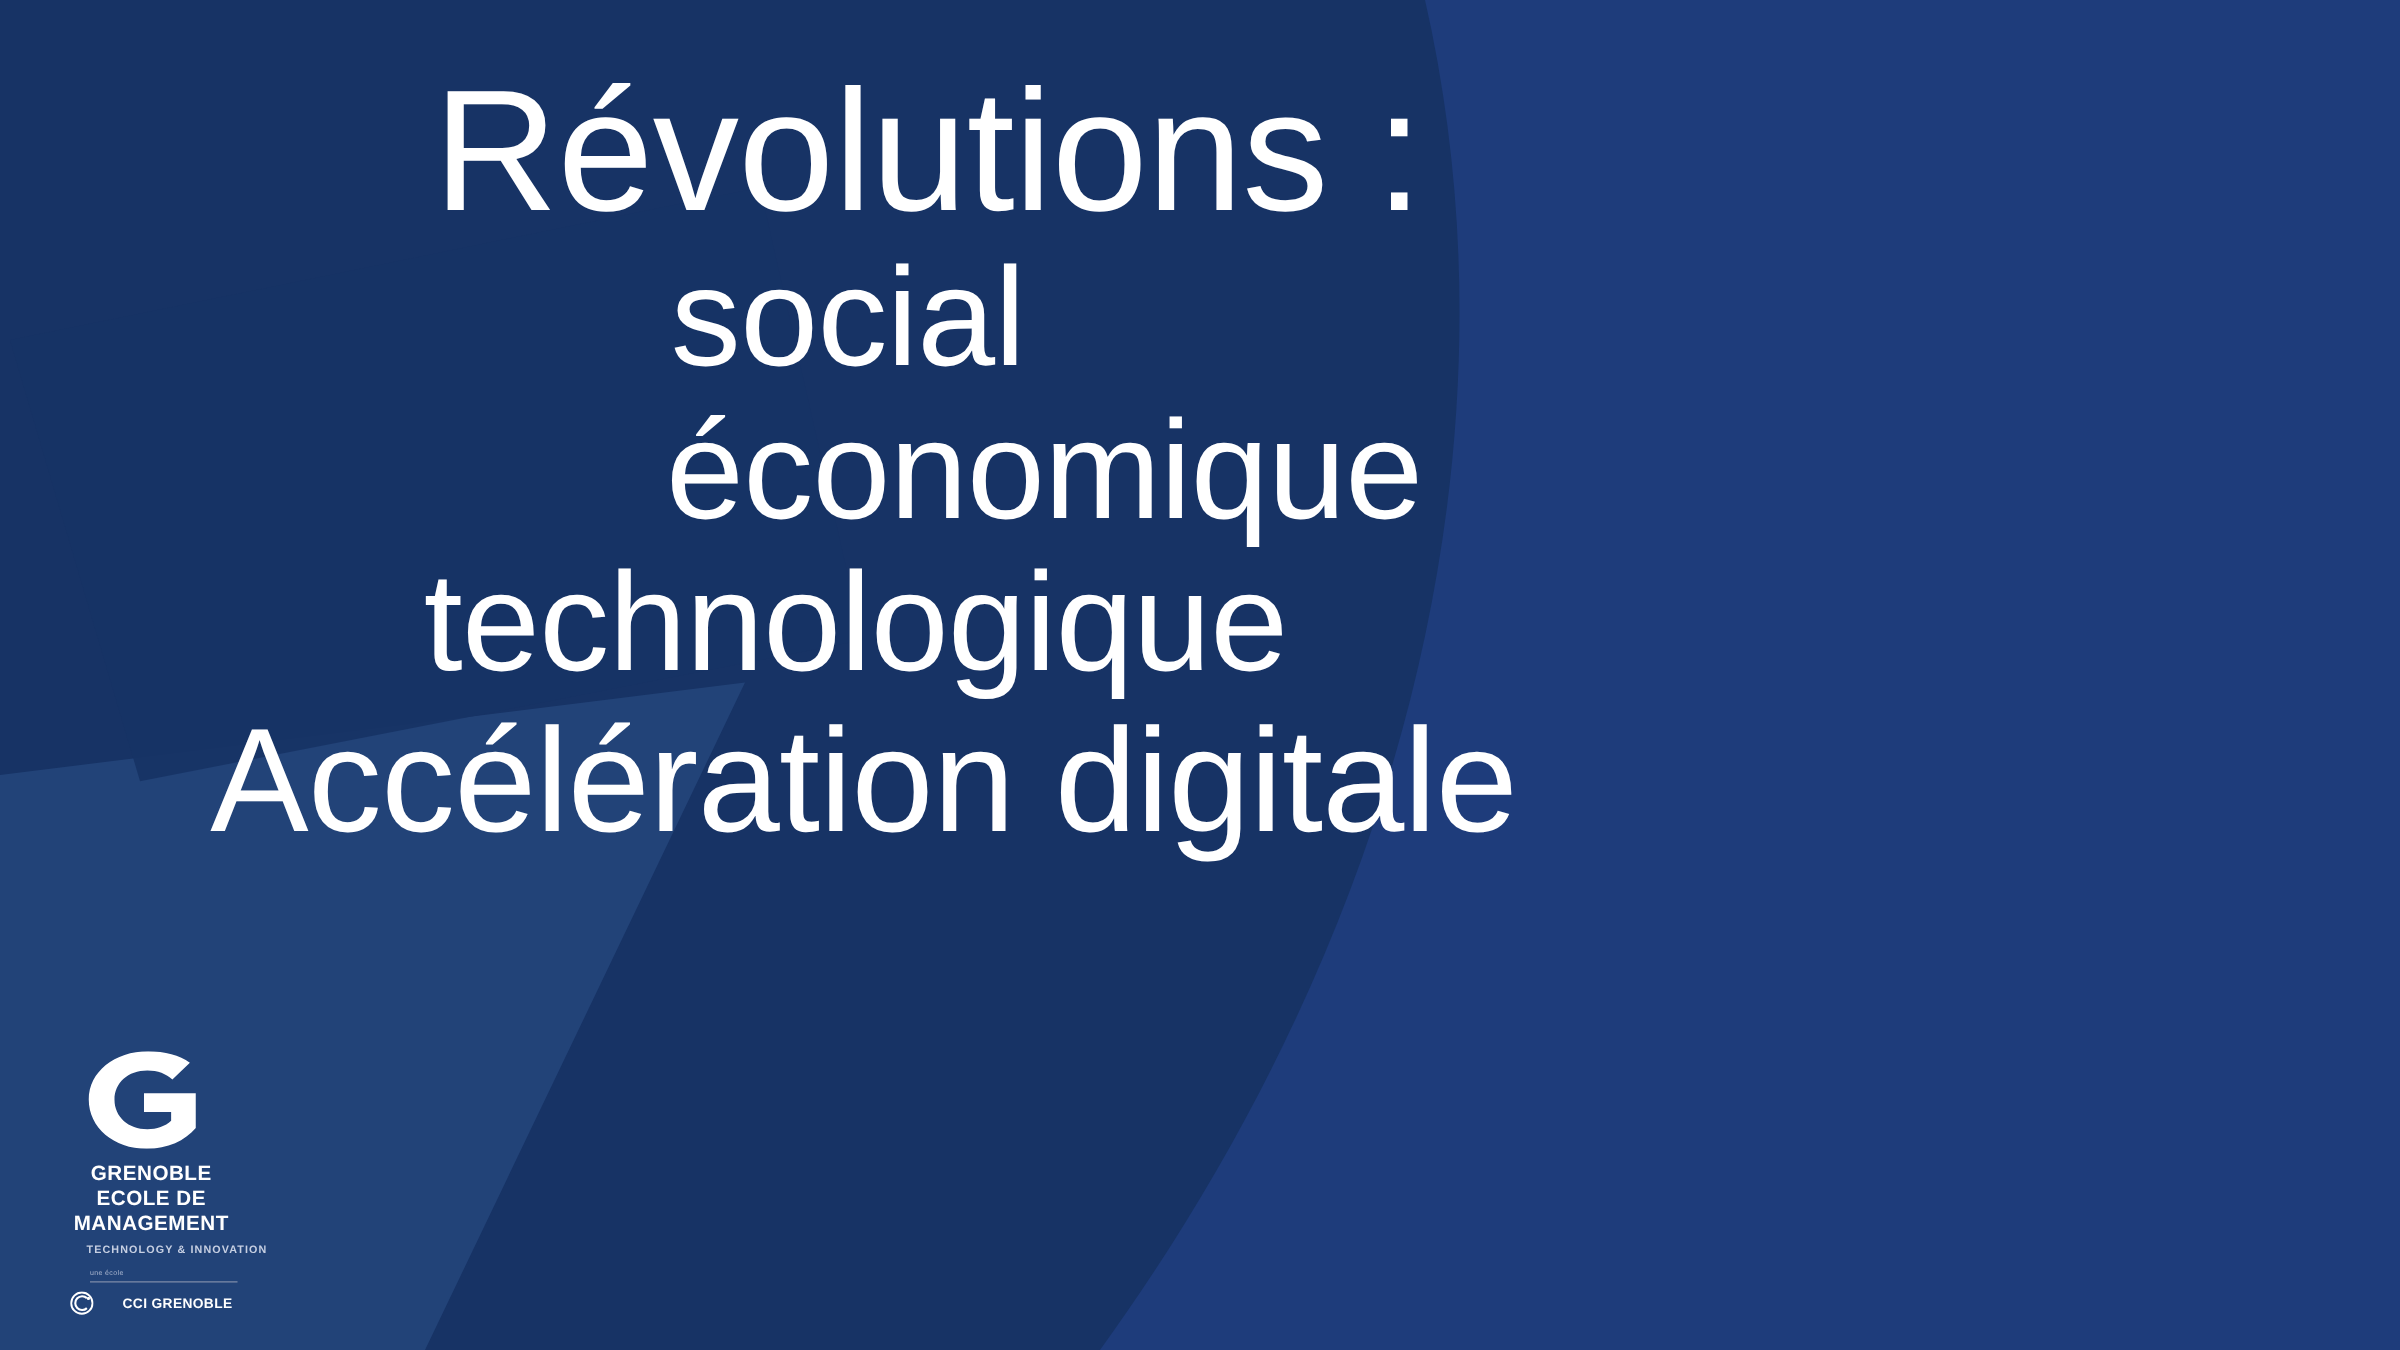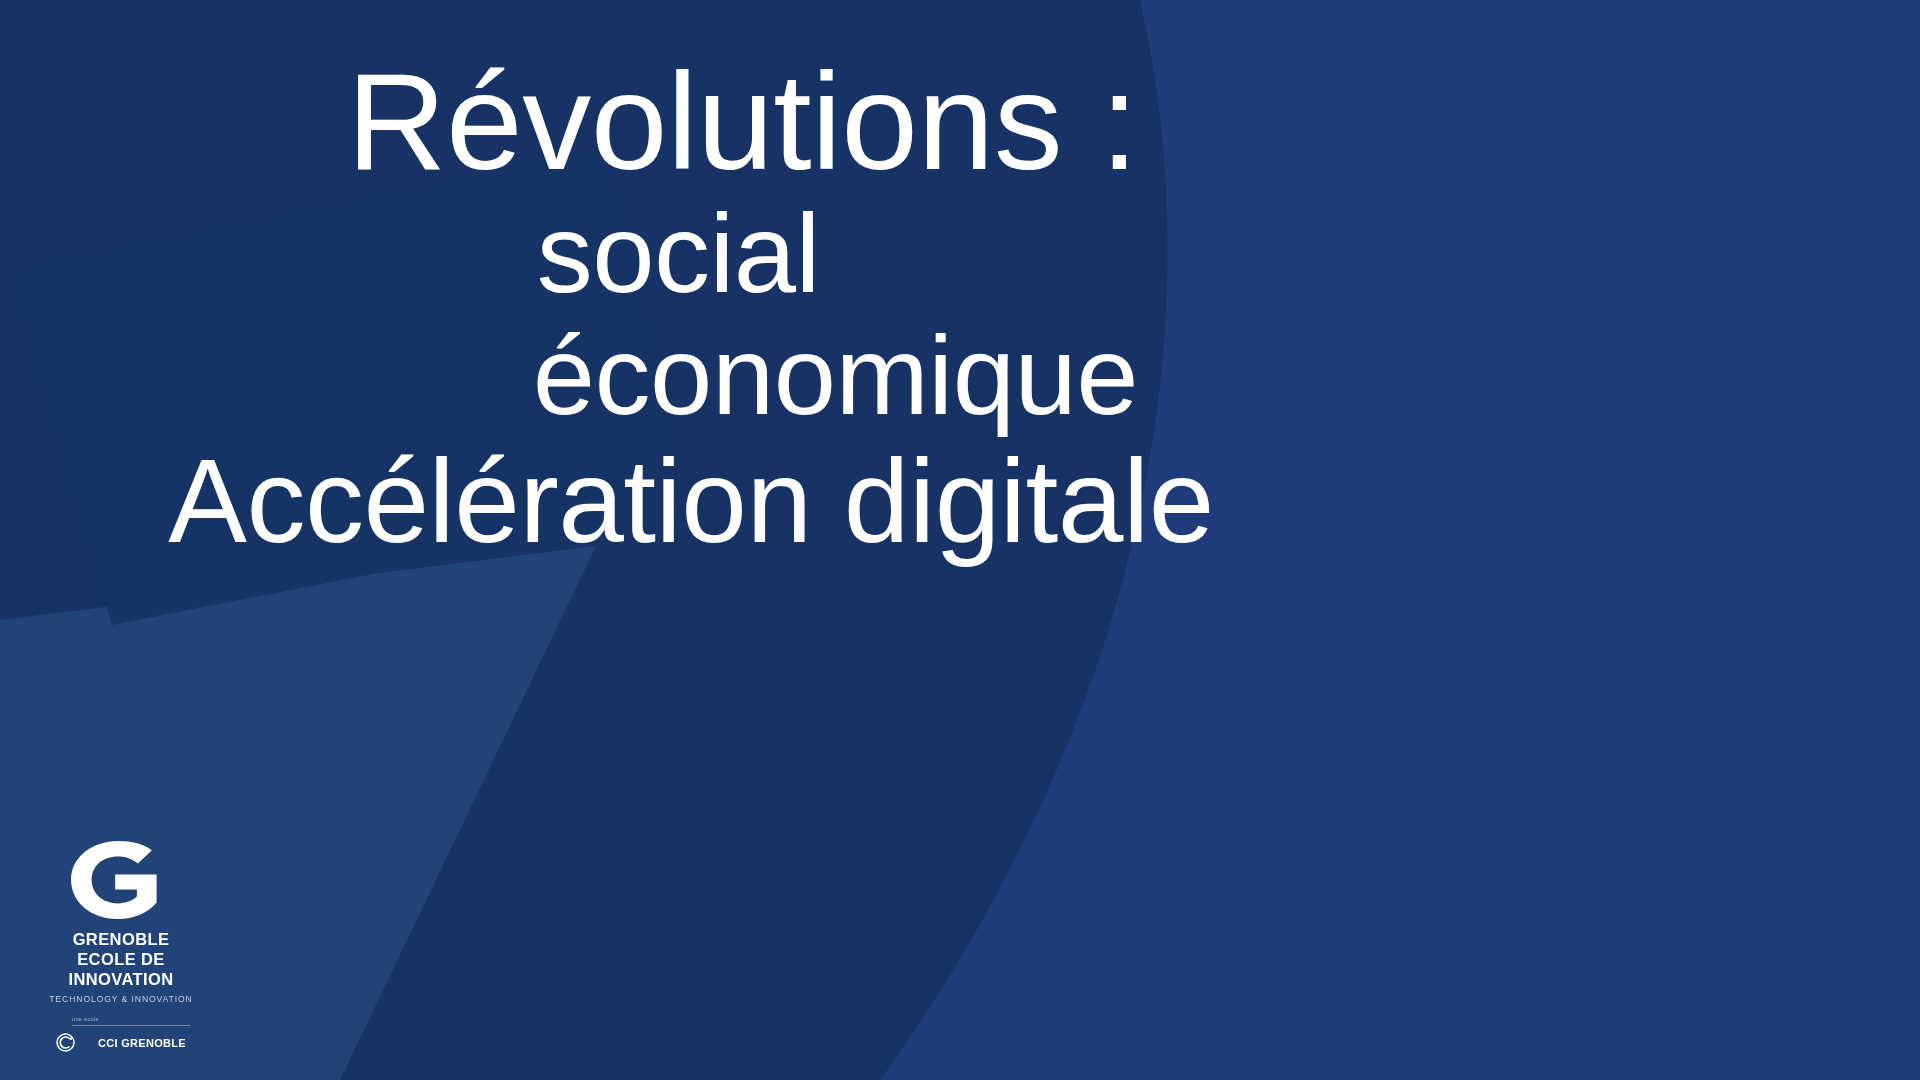--- a/index.html
+++ b/index.html
@@ -84,23 +84,24 @@
     color: #ffffff;
     font-size: 16.5px;
     font-weight: 700;
     line-height: 1.22;
     letter-spacing: 0.4px;
     text-align: center;
   }
   .logo-tagline {
     color: #c6cfe2;
     font-size: 8.6px;
-    font-weight: 400;
+    font-weight: 700;
     letter-spacing: 0.9px;
     margin-top: 5px;
+    text-align: right;
   }
   .logo-sub {
     margin-top: 13px;
   }
   .logo-sub-label {
     color: #aab6cf;
     font-size: 5.6px;
     letter-spacing: 0.3px;
     text-align: left;
     padding-left: 44px;
@@ -139,40 +140,41 @@
 
     <path d="M 0 620 L 596 546 L 340 1080 L 0 1080 Z" fill="#27497f" opacity="0.72"></path>
 
     <path d="M 8 272 L 608 150 L 690 512 L 112 625 Z" fill="#173365" opacity="0.92"></path>
   </svg>
 
   <div class="title-block">
     <div class="line line-revolutions">Révolutions :</div>
     <div class="line line-social">social</div>
     <div class="line line-economique">économique</div>
+    <div class="line line-techno">technologique</div>
     <div class="line line-accel">Accélération digitale</div>
   </div>
 
   <div class="logo">
 
     <svg class="logo-mark" viewBox="0 0 104 78">
       <path fill="#ffffff" d="M49.5 0 C 22.6 0 2 16.6 2 38.6 C 2 61.2 22.0 78 48.3 78
            C 65.2 78 79.0 71.6 87.6 61.4 L 87.6 33.5 L 46.2 33.5
            L 46.2 48.6 L 67.9 48.6 L 67.9 55.6
            C 63.2 60.0 56.5 62.4 48.9 62.4
            C 33.6 62.4 22.6 52.5 22.6 38.8
            C 22.6 25.2 33.3 15.4 48.9 15.4
            C 57.2 15.4 64.0 18.0 68.9 22.6
            L 82.9 9.2 C 74.6 3.1 62.9 0 49.5 0 Z"></path>
     </svg>
 
     <div class="logo-name">
       <div>GRENOBLE</div>
       <div>ECOLE DE</div>
-      <div>INNOVATION</div>
+      <div>MANAGEMENT</div>
     </div>
 
     <div class="logo-tagline">TECHNOLOGY &amp; INNOVATION</div>
 
     <div class="logo-sub">
       <div class="logo-sub-label">une école</div>
       <div class="logo-rule"></div>
       <div class="logo-cci">
         <svg class="cci-mark" viewBox="0 0 38 38">
           <circle cx="19" cy="19" r="17" fill="none" stroke="#ffffff" stroke-width="3"></circle>

